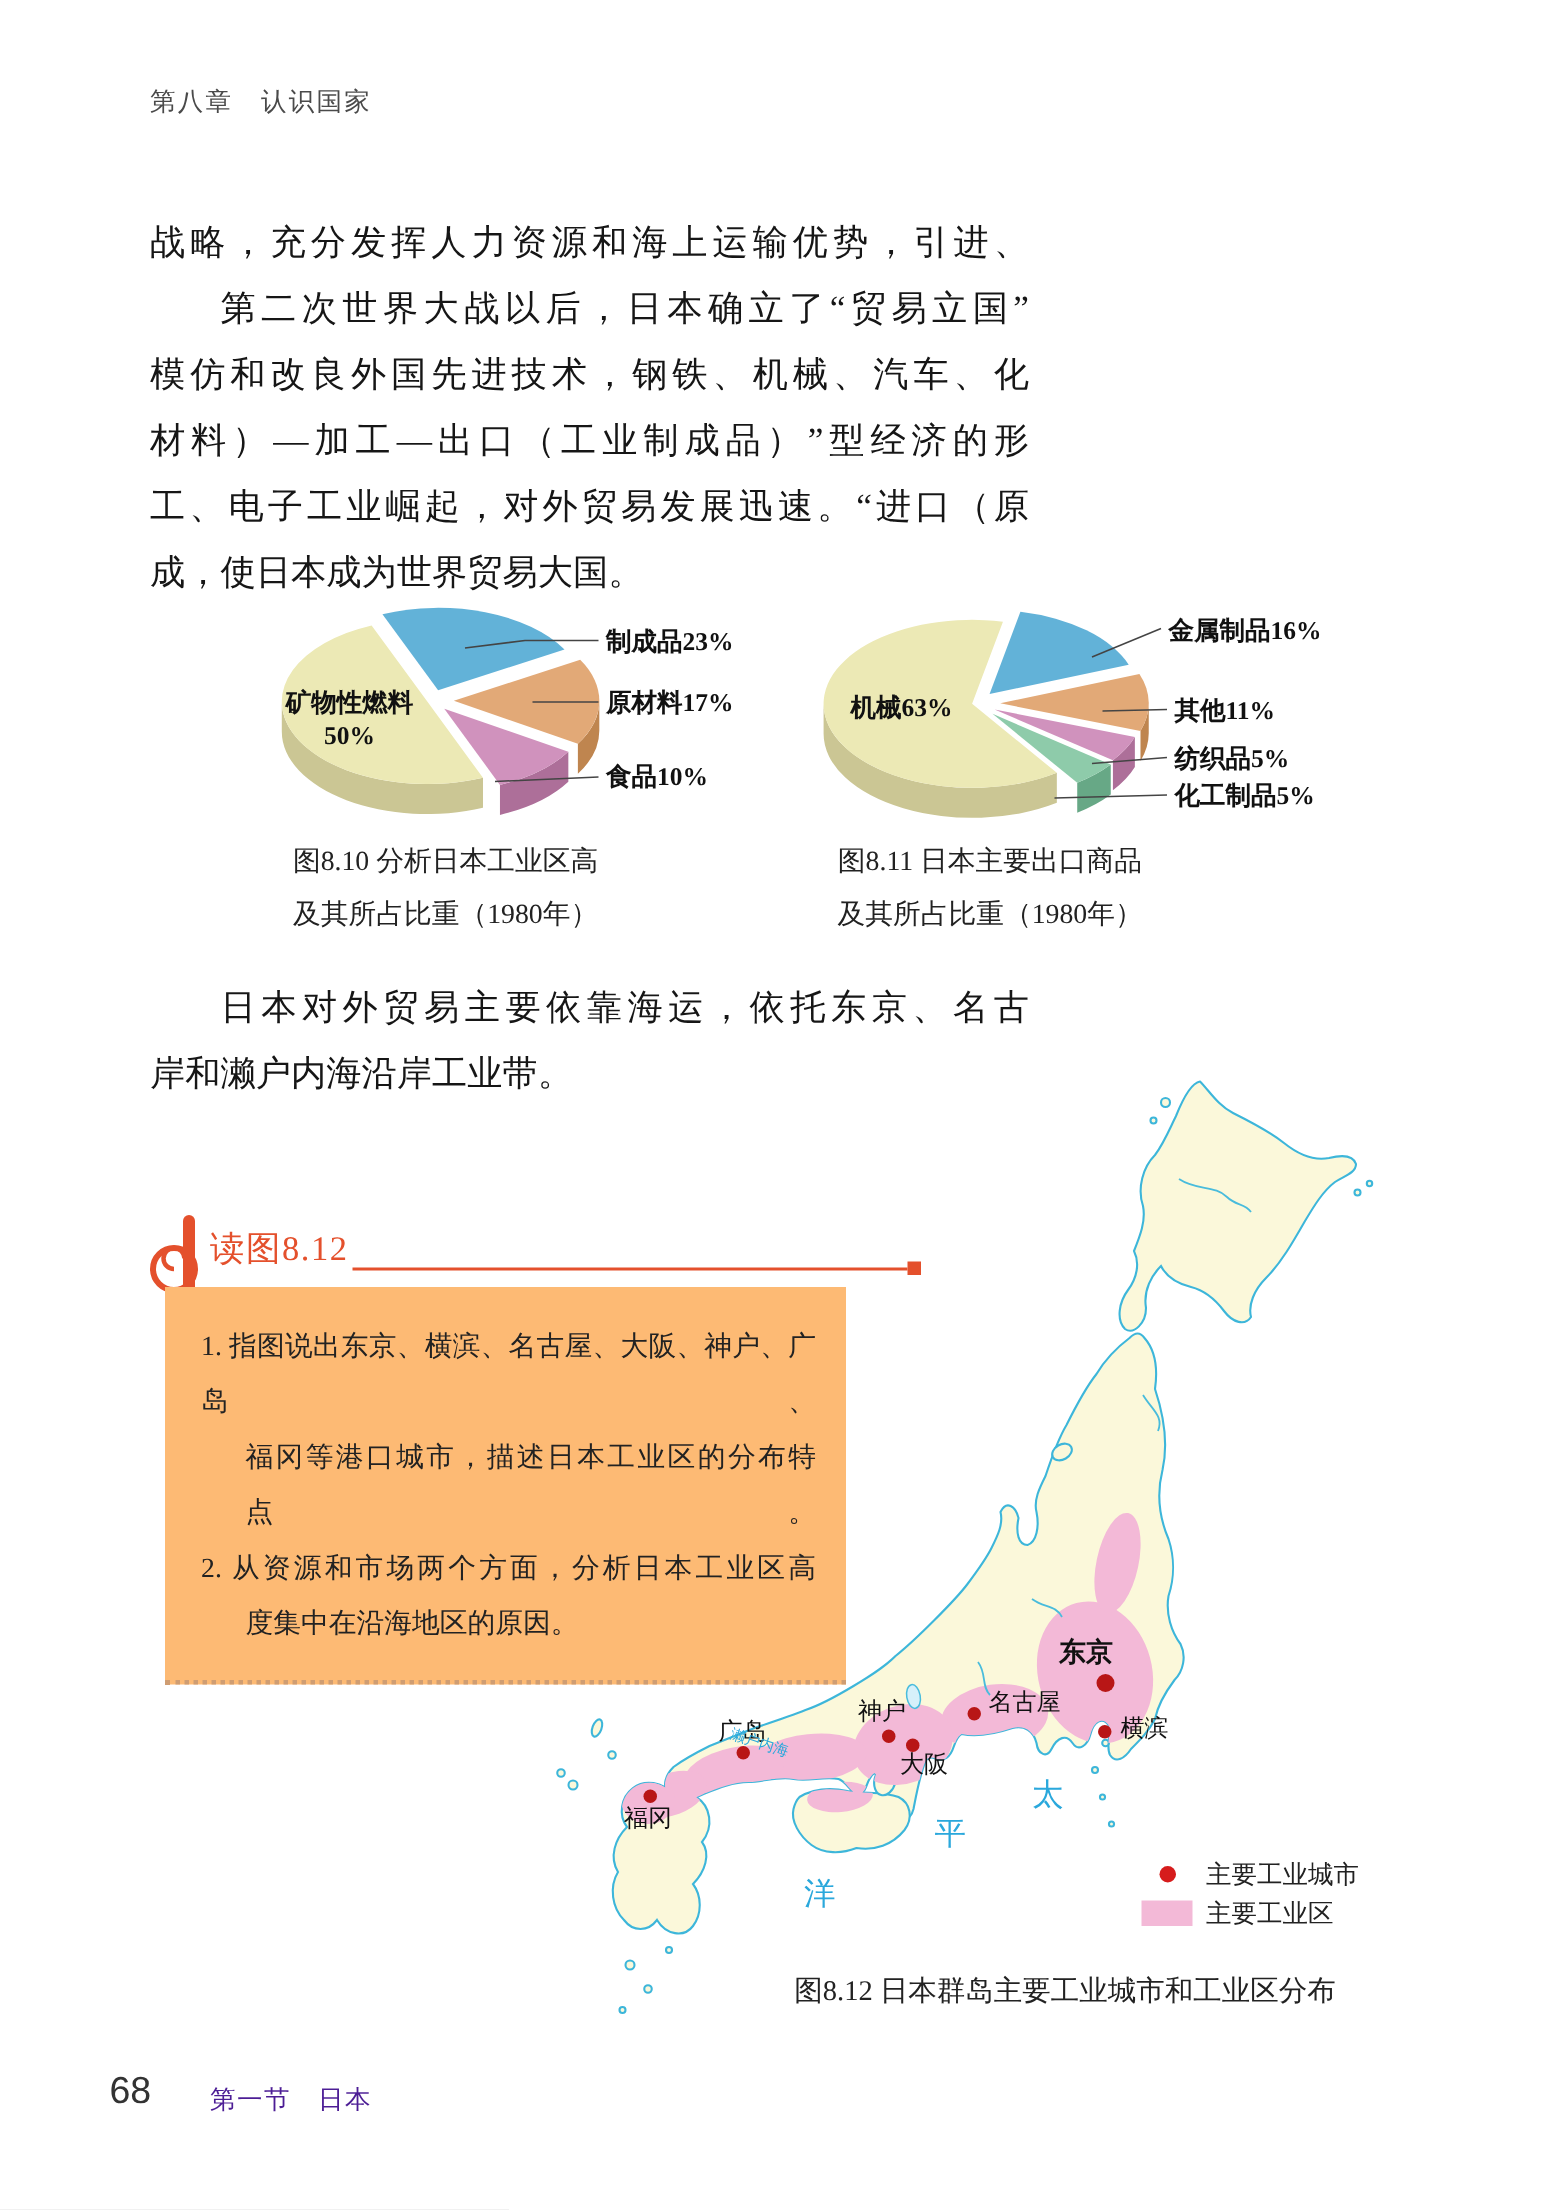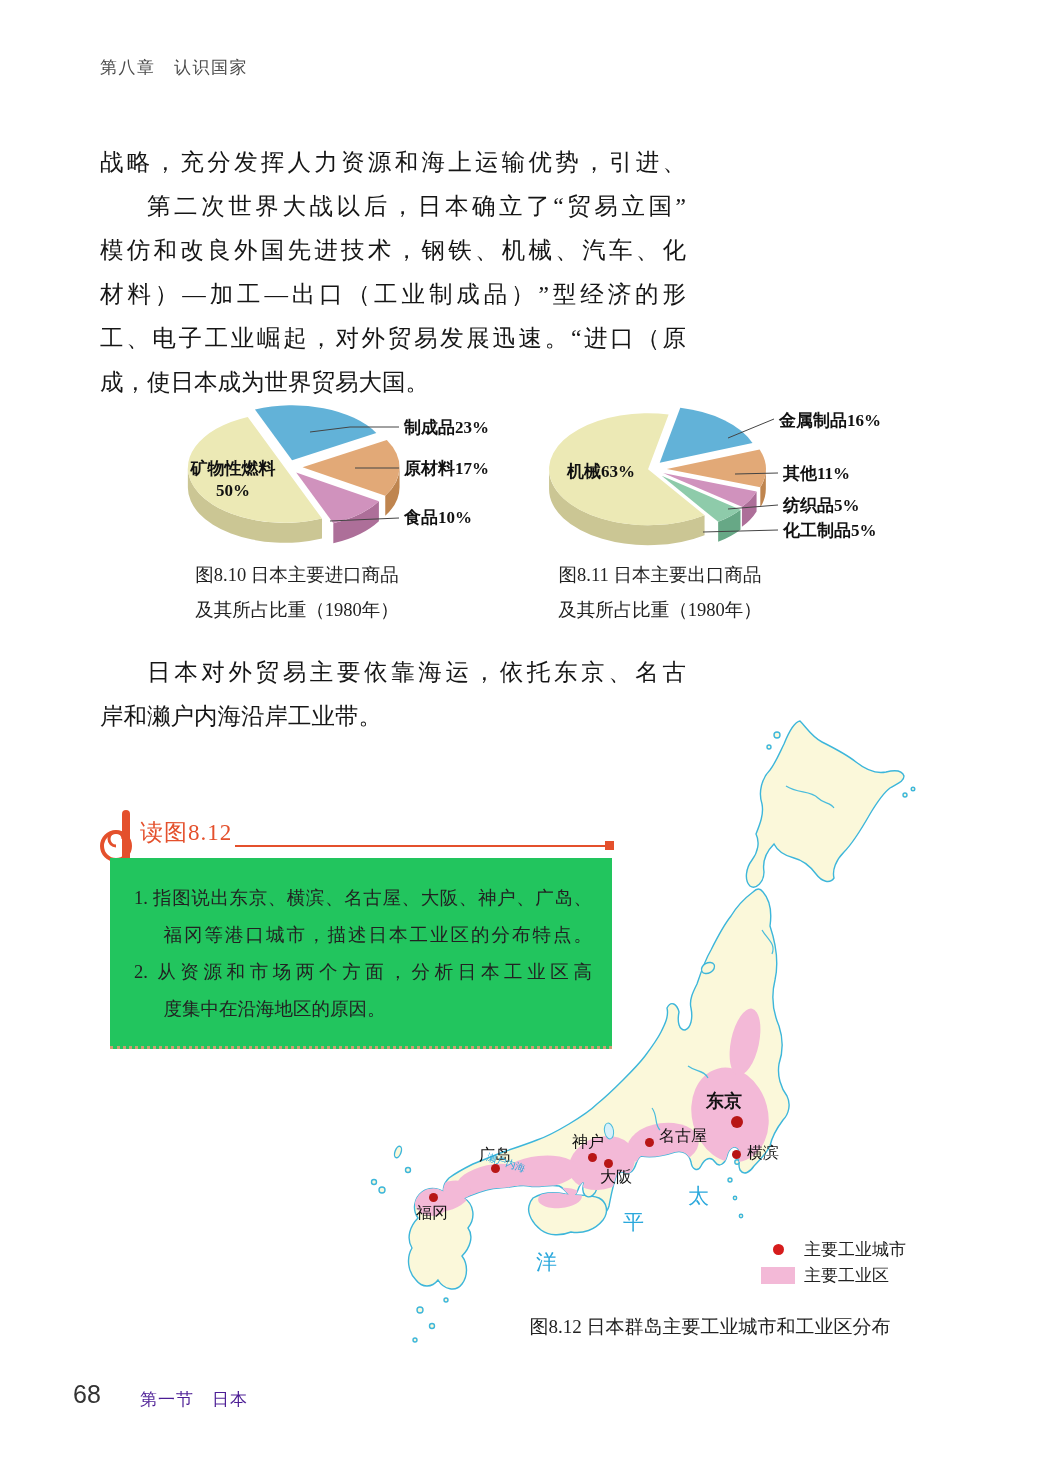--- a/index.html
+++ b/index.html
@@ -13,21 +13,21 @@
   
   .bline{width:586px;font-size:23.5px;line-height:44px;text-align:justify;text-align-last:justify;color:#161616;}
   .bline.last{text-align-last:left;}
   .indent{text-indent:2em;}
   
   .figcap{width:370px;text-align:center;font-size:18.5px;line-height:35px;color:#222;}
   
   .act-title{font-size:23px;color:#e4502c;letter-spacing:1px;}
   .act-line{position:absolute;left:235px;top:845px;width:370px;height:0;border-top:2.5px solid #e4502c;}
   .act-square{position:absolute;left:605px;top:841px;width:9px;height:9px;background:#e4502c;}
-  .act-box{position:absolute;left:110px;top:858px;width:502px;background:#22c55e;
+  .act-box{position:absolute;left:110px;top:858px;width:454px;background:#fdba74;
            border-bottom:3px dotted #cf9d72;padding:22px 20px 18px 24px;box-sizing:border-box;}
   .aline{font-size:18.5px;line-height:37px;color:#222;text-align:justify;text-align-last:justify;}
   .aline.cont{margin-left:1.6em;}
   .aline.last{text-align-last:left;}
   
   .city-dot{position:absolute;border-radius:50%;background:#b81616;}
   .city-label{position:absolute;color:#111;white-space:nowrap;line-height:1;}
   .sea-label{position:absolute;color:#2aa8dc;white-space:nowrap;line-height:1;}
   .legend-row{display:flex;align-items:center;height:26px;}
   .legend-sym{width:40px;display:flex;justify-content:center;align-items:center;}
@@ -85,21 +85,21 @@
       <polyline points="728,509 778,505" fill="none" stroke="#444" stroke-width="1"></polyline>
       <polyline points="703,532 778,530" fill="none" stroke="#444" stroke-width="1"></polyline>
       <text x="779" y="426" text-anchor="start" font-size="17" font-weight="bold" fill="#111">金属制品16%</text>
       <text x="783" y="479" text-anchor="start" font-size="17" font-weight="bold" fill="#111">其他11%</text>
       <text x="783" y="511" text-anchor="start" font-size="17" font-weight="bold" fill="#111">纺织品5%</text>
       <text x="783" y="536" text-anchor="start" font-size="17" font-weight="bold" fill="#111">化工制品5%</text>
       <text x="601" y="477" text-anchor="middle" font-size="17" font-weight="bold" fill="#111">机械63%</text>
     </svg>
 
   <div class="abs figcap" style="left:112px;top:558px;">
-    <div>图8.10 日本主要进口商品</div>
+    <div>图8.10 分析日本工业区高</div>
     <div>及其所占比重（1980年）</div>
   </div>
   <div class="abs figcap" style="left:475px;top:558px;">
     <div>图8.11 日本主要出口商品</div>
     <div>及其所占比重（1980年）</div>
   </div>
 
   <div class="abs" style="left:100px;top:650px;">
     <div class="bline indent">日本对外贸易主要依靠海运，依托东京、名古</div>
     <div class="bline last">岸和濑户内海沿岸工业带。</div>

